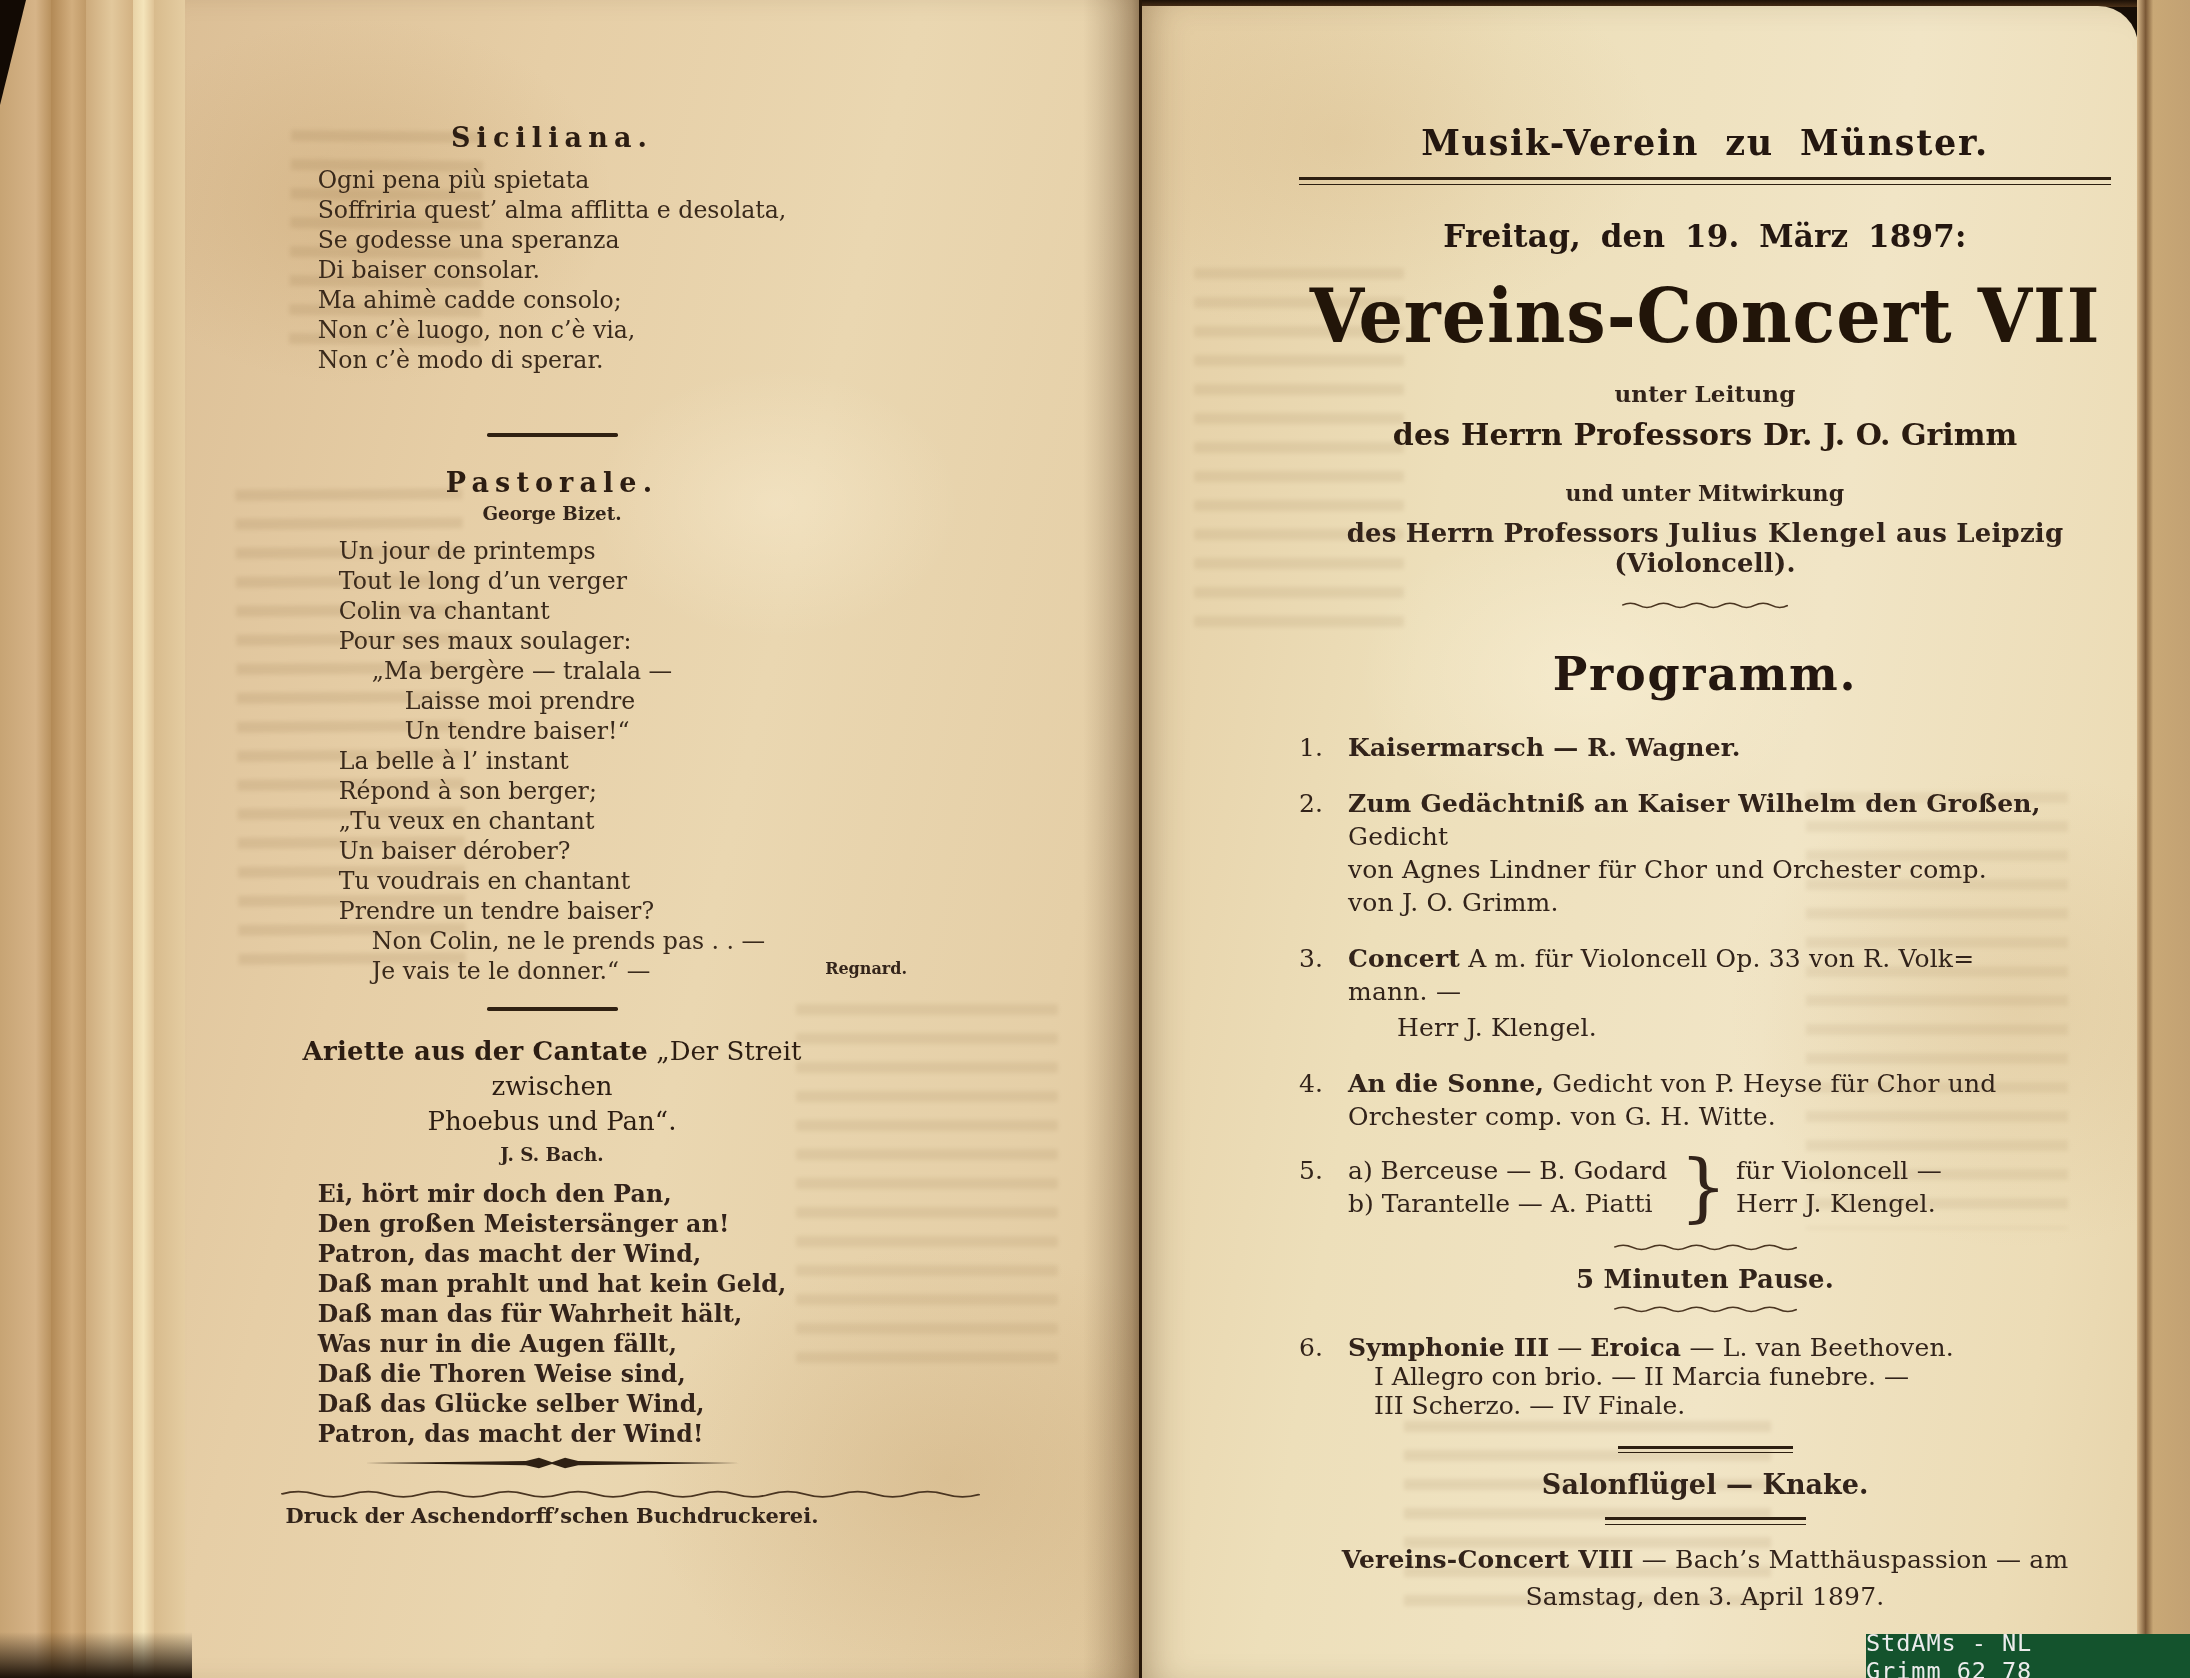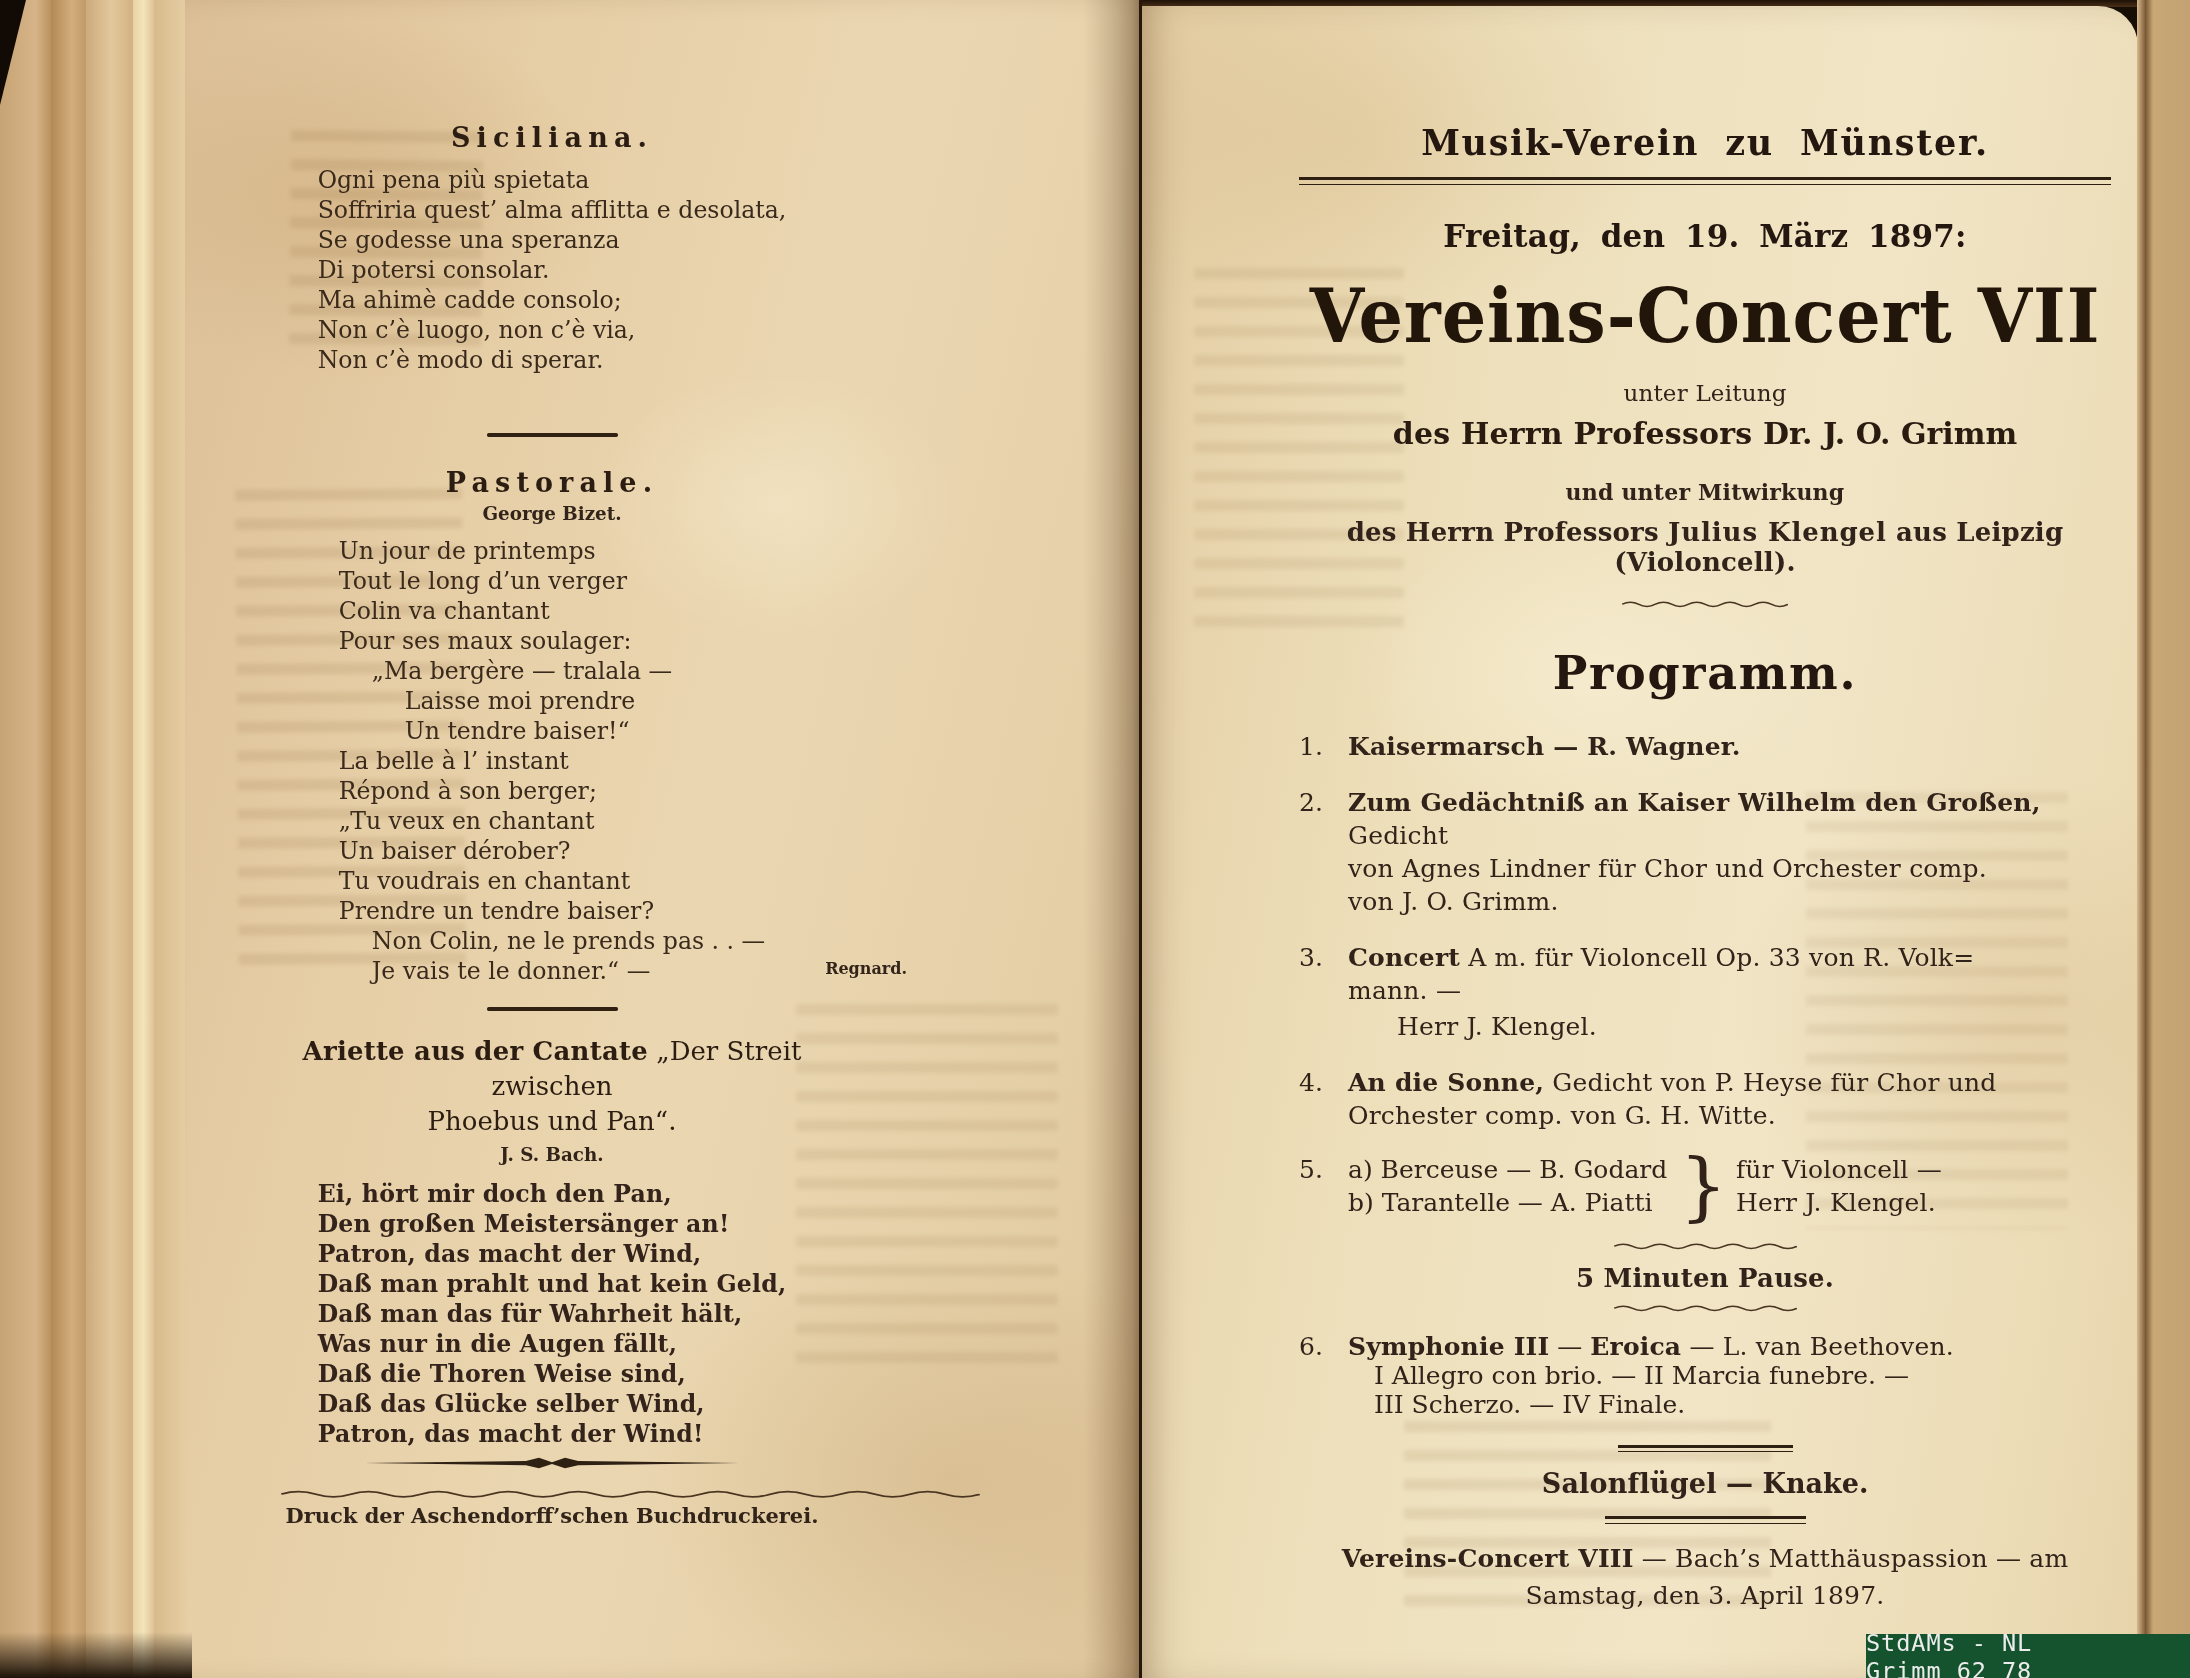--- a/index.html
+++ b/index.html
@@ -71,21 +71,21 @@
     width:-moz-fit-content;width:fit-content;margin:14px auto 0 auto;color:#33231a;}
   .divider-orn{display:block;margin:8.7px auto 0 auto;}
   .imprint{font-size:21px;font-weight:bold;margin-top:4px;color:#33241a;}
 
   
   .rp-content{position:absolute;left:157px;top:0;width:812px;color:#32231a;}
   .society{margin-top:116px;font-size:35px;font-weight:bold;letter-spacing:1.7px;word-spacing:12.2px;color:#241710;}
   .rule-head{width:100%;margin-top:14px;}
   .date-line{margin-top:33px;font-size:31px;font-weight:bold;word-spacing:8.7px;color:#241710;}
   .big-title{margin-top:23px;font-size:70px;line-height:80px;font-weight:bold;letter-spacing:0.9px;color:#221509;transform:scaleY(1.06);}
-  .lead1{margin-top:23px;font-size:23px;font-weight:normal;}
+  .lead1{margin-top:23px;font-size:23px;font-weight:bold;}
   .lead2{margin-top:10.5px;font-size:30px;font-weight:bold;color:#2a1b10;}
   .lead3{margin-top:28px;font-size:22px;font-weight:bold;}
   .lead4{margin-top:12.2px;font-size:26px;font-weight:bold;}
   .prog-head{margin-top:37px;font-size:46px;font-weight:bold;letter-spacing:1.7px;color:#241710;}
   .plist{margin-top:30px;font-size:25px;line-height:33px;}
   .pitem{display:flex;margin-top:16.6px;}
   .pnum{width:49px;flex:0 0 49px;font-family:"DejaVu Serif",serif;}
   .ptext{flex:1;}
   .performer{margin-top:3.5px;padding-left:49px;}
   .item5-grid{display:flex;align-items:center;}
@@ -117,21 +117,21 @@
   <div class="ghost" style="left:52px;top:489px;width:227px;height:489px;transform:rotate(-.4deg);"></div>
   <div class="ghost" style="left:611px;top:1004px;width:262px;height:367px;opacity:.10;"></div>
 
   <div class="lp-content">
 
     <div class="center sic-title">Siciliana.</div>
     <div class="poem">
       <div>Ogni pena più spietata</div>
       <div>Soffriria quest’ alma afflitta e desolata,</div>
       <div>Se godesse una speranza</div>
-      <div>Di potersi consolar.</div>
+      <div>Di baiser consolar.</div>
       <div>Ma ahimè cadde consolo;</div>
       <div>Non c’è luogo, non c’è via,</div>
       <div>Non c’è modo di sperar.</div>
     </div>
 
     <div class="rule-short" style="width:131px;margin-top:58px;"></div>
 
     <div class="center past-title" style="margin-top:30px;">Pastorale.</div>
     <div class="center composer">George Bizet.</div>
     <div class="pastorale-block">

